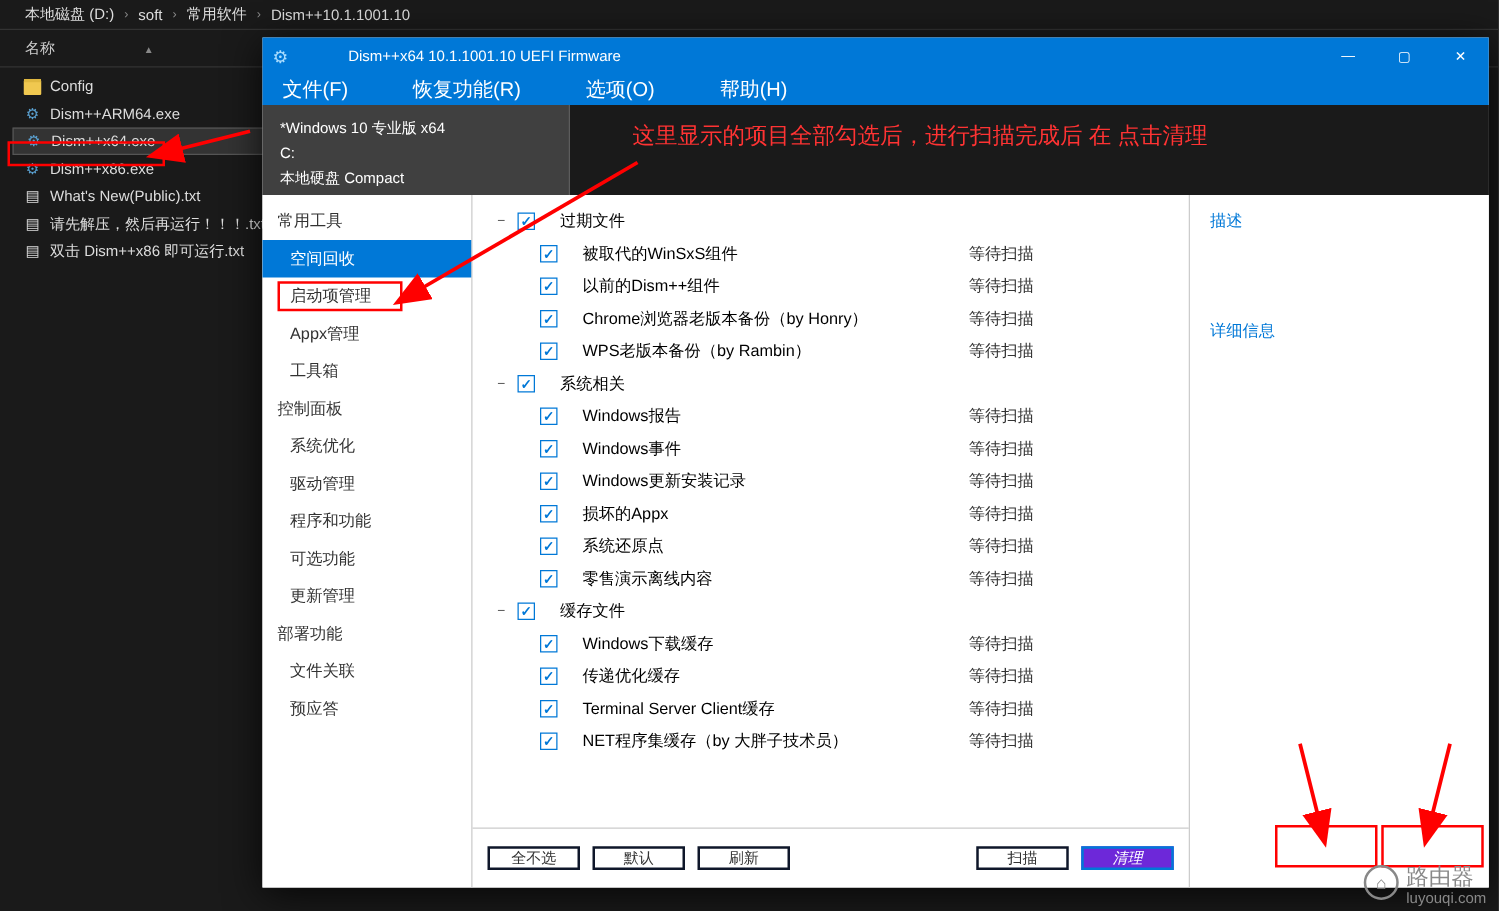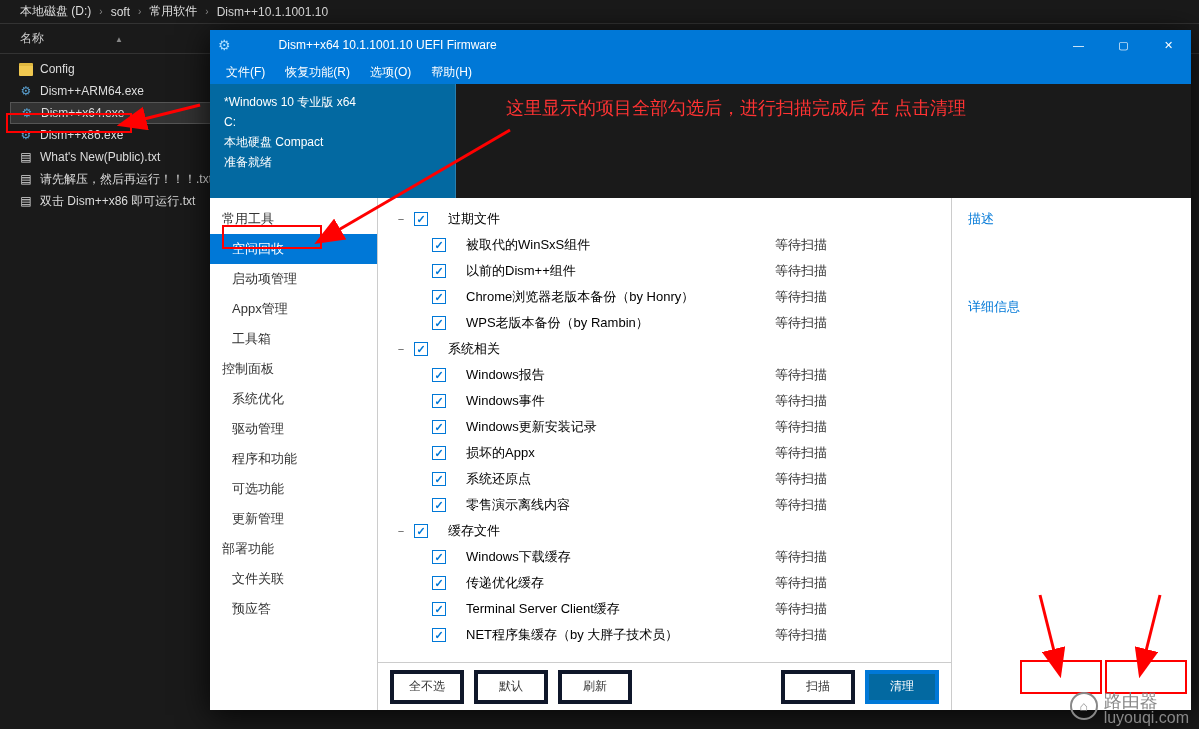--- a/index.html
+++ b/index.html
@@ -20,23 +20,23 @@
 .exe-icon { color: #5aa0d0; font-size: 12px; }
 .txt-icon { color: #ddd; font-size: 12px; }
 .red-box-file { position: absolute; left: 6px; top: 113px; width: 126px; height: 20px; border: 2px solid #f00; pointer-events: none; }
 
 
 .app-window { position: absolute; left: 210px; top: 30px; width: 981px; height: 680px; background: #fff; box-shadow: 0 5px 30px rgba(0,0,0,0.8); display: flex; flex-direction: column; }
 .titlebar { height: 30px; background: #0078d7; display: flex; align-items: center; color: #fff; font-size: 12px; }
 .titlebar .app-icon { margin: 0 8px; color: #aaddff; font-size: 14px;}
 .titlebar .title { flex: 1; padding-left: 40px; }
 .titlebar .win-btn { width: 45px; height: 30px; display: flex; align-items: center; justify-content: center; font-size: 11px; font-family: "Segoe MDL2 Assets", sans-serif; }
-.menubar { height: 24px; background: #0078d7; display: flex; align-items: center; padding: 0 6px; color: #fff; font-size: 12px; }
+.menubar { height: 24px; background: #0078d7; display: flex; align-items: center; padding: 0 6px; color: #fff; font-size: 16px; gap: 32px; }
 .menubar .menu-item { padding: 2px 10px; cursor: default; }
-.os-panel { height: 114px; background: #0369a1; display: flex; }
+.os-panel { height: 72px; background: #404040; display: flex; }
 .os-active { width: 246px; padding: 8px 14px; color: #fff; font-size: 12px; line-height: 20px; border-right: 1px solid rgba(255,255,255,0.15); }
 .os-dark { flex: 1; background: #1a1a1a; position: relative; }
 .annotation-text { position: absolute; left: 50px; top: 12px; color: #ff3333; font-size: 18px; font-weight: 400; }
 
 .app-body { flex: 1; display: flex; background: #fff; color: #333; }
 .sidebar { width: 168px; border-right: 1px solid #ccc; padding-top: 6px; font-size: 13px; }
 .side-group { padding: 6px 12px; color: #333; }
 .side-item { padding: 6px 22px; color: #333; cursor: default; }
 .side-item.selected { background: #0078d7; color: #fff; }
 .red-box-side { position: absolute; left: 222px; top: 225px; width: 100px; height: 24px; border: 2px solid #f00; pointer-events: none; }
@@ -45,35 +45,35 @@
 .tree { flex: 1; overflow-y: auto; padding: 8px 16px; font-size: 13px; color: #000; }
 .tree-group { display: flex; align-items: center; height: 26px; }
 .tree-item { display: flex; align-items: center; height: 26px; padding-left: 38px; }
 .toggle { width: 14px; text-align: center; color: #555; margin-right: 6px; font-size: 11px; cursor: default; }
 .cb { width: 14px; height: 14px; border: 1px solid #0078d7; display: inline-flex; align-items: center; justify-content: center; margin-right: 8px; color: #0078d7; font-size: 11px; font-weight: bold; cursor: default; }
 .cb.checked::before { content: "✓"; }
 .item-label { flex: 1; margin-left: 12px; }
 .item-status { width: 160px; color: #333; }
 
 .footer { height: 48px; border-top: 1px solid #ccc; display: flex; align-items: center; padding: 0 12px; gap: 10px; }
-.btn { width: 74px; height: 34px; border: 4px solid #0f172a; background: #fff; display: flex; align-items: center; justify-content: center; font-size: 12px; cursor: default; }
+.btn { width: 74px; height: 19px; border: 2px solid #0f172a; background: #fff; display: flex; align-items: center; justify-content: center; font-size: 12px; cursor: default; }
 .spacer { flex: 1; }
 .red-box-scan { position: absolute; left: 1020px; top: 660px; width: 82px; height: 34px; border: 2px solid #f00; pointer-events: none; }
 .red-box-clean { position: absolute; left: 1105px; top: 660px; width: 82px; height: 34px; border: 2px solid #f00; pointer-events: none; }
-.btn.primary { background: #0369a1; color: #fff; border-color: #0078d7; }
+.btn.primary { background: #6d28d9; color: #fff; border-color: #0078d7; font-style: italic; }
 
 .rightpanel { width: 240px; border-left: 1px solid #ccc; padding: 12px 16px; font-size: 13px; }
 .rp-head { color: #0078d7; margin-bottom: 70px; }
 
 
 .svg-overlay { position: absolute; inset: 0; pointer-events: none; }
 
 
 .wm { position: absolute; right: 10px; bottom: 6px; color: #888; font-size: 18px; display: flex; align-items: center; gap: 6px; }
-.wm .sub { font-size: 16px; display: block; color: #888; line-height: 10px;}
+.wm .sub { font-size: 12px; display: block; color: #888; line-height: 10px;}
 .wm-icon { width: 28px; height: 28px; border: 2px solid #888; border-radius: 50%; display: flex; align-items: center; justify-content: center; font-size: 14px; }
 </style>
 </head>
 <body>
 
 <div class="explorer">
   <div class="breadcrumb">
     <span>本地磁盘 (D:)</span>
       <span class="chev">›</span>
     <span>soft</span>

